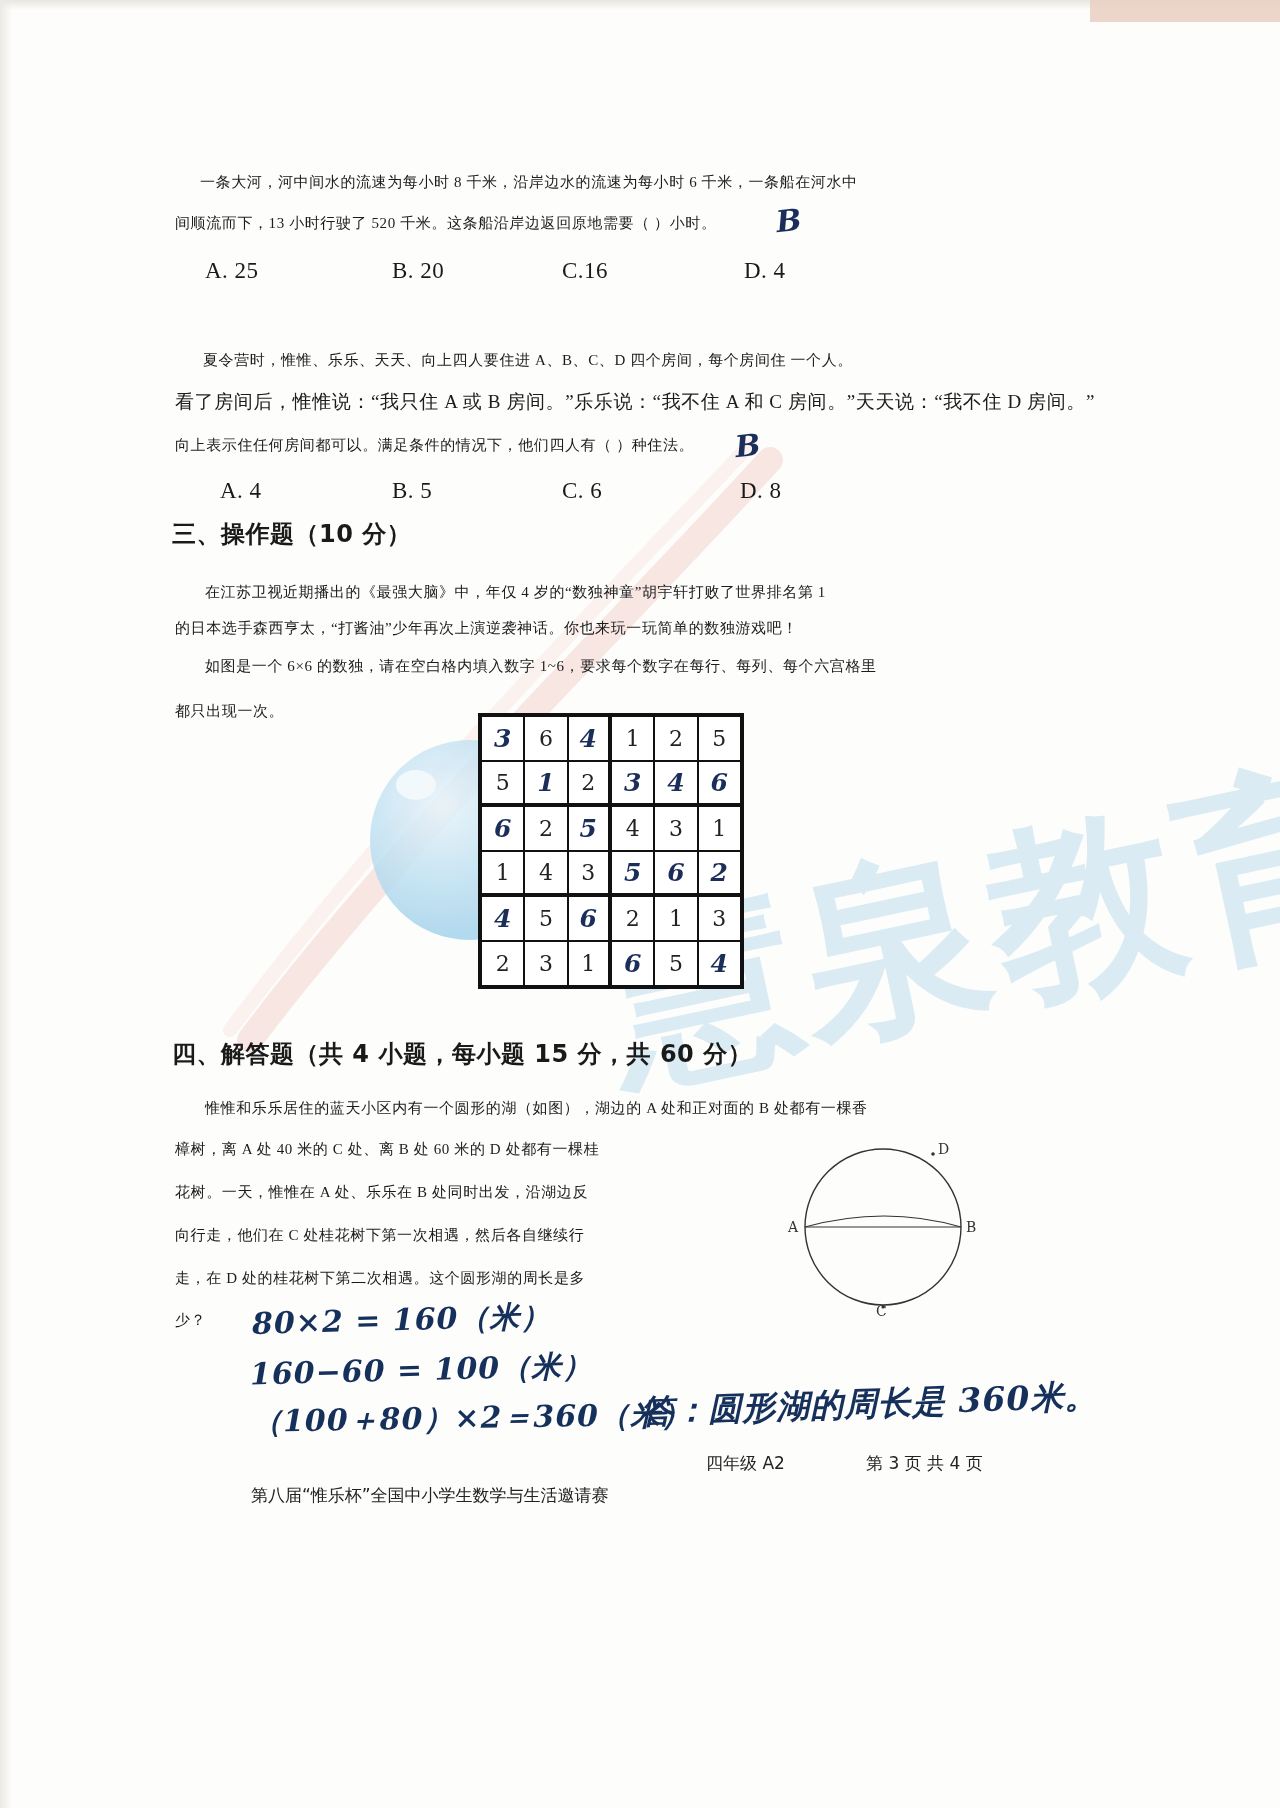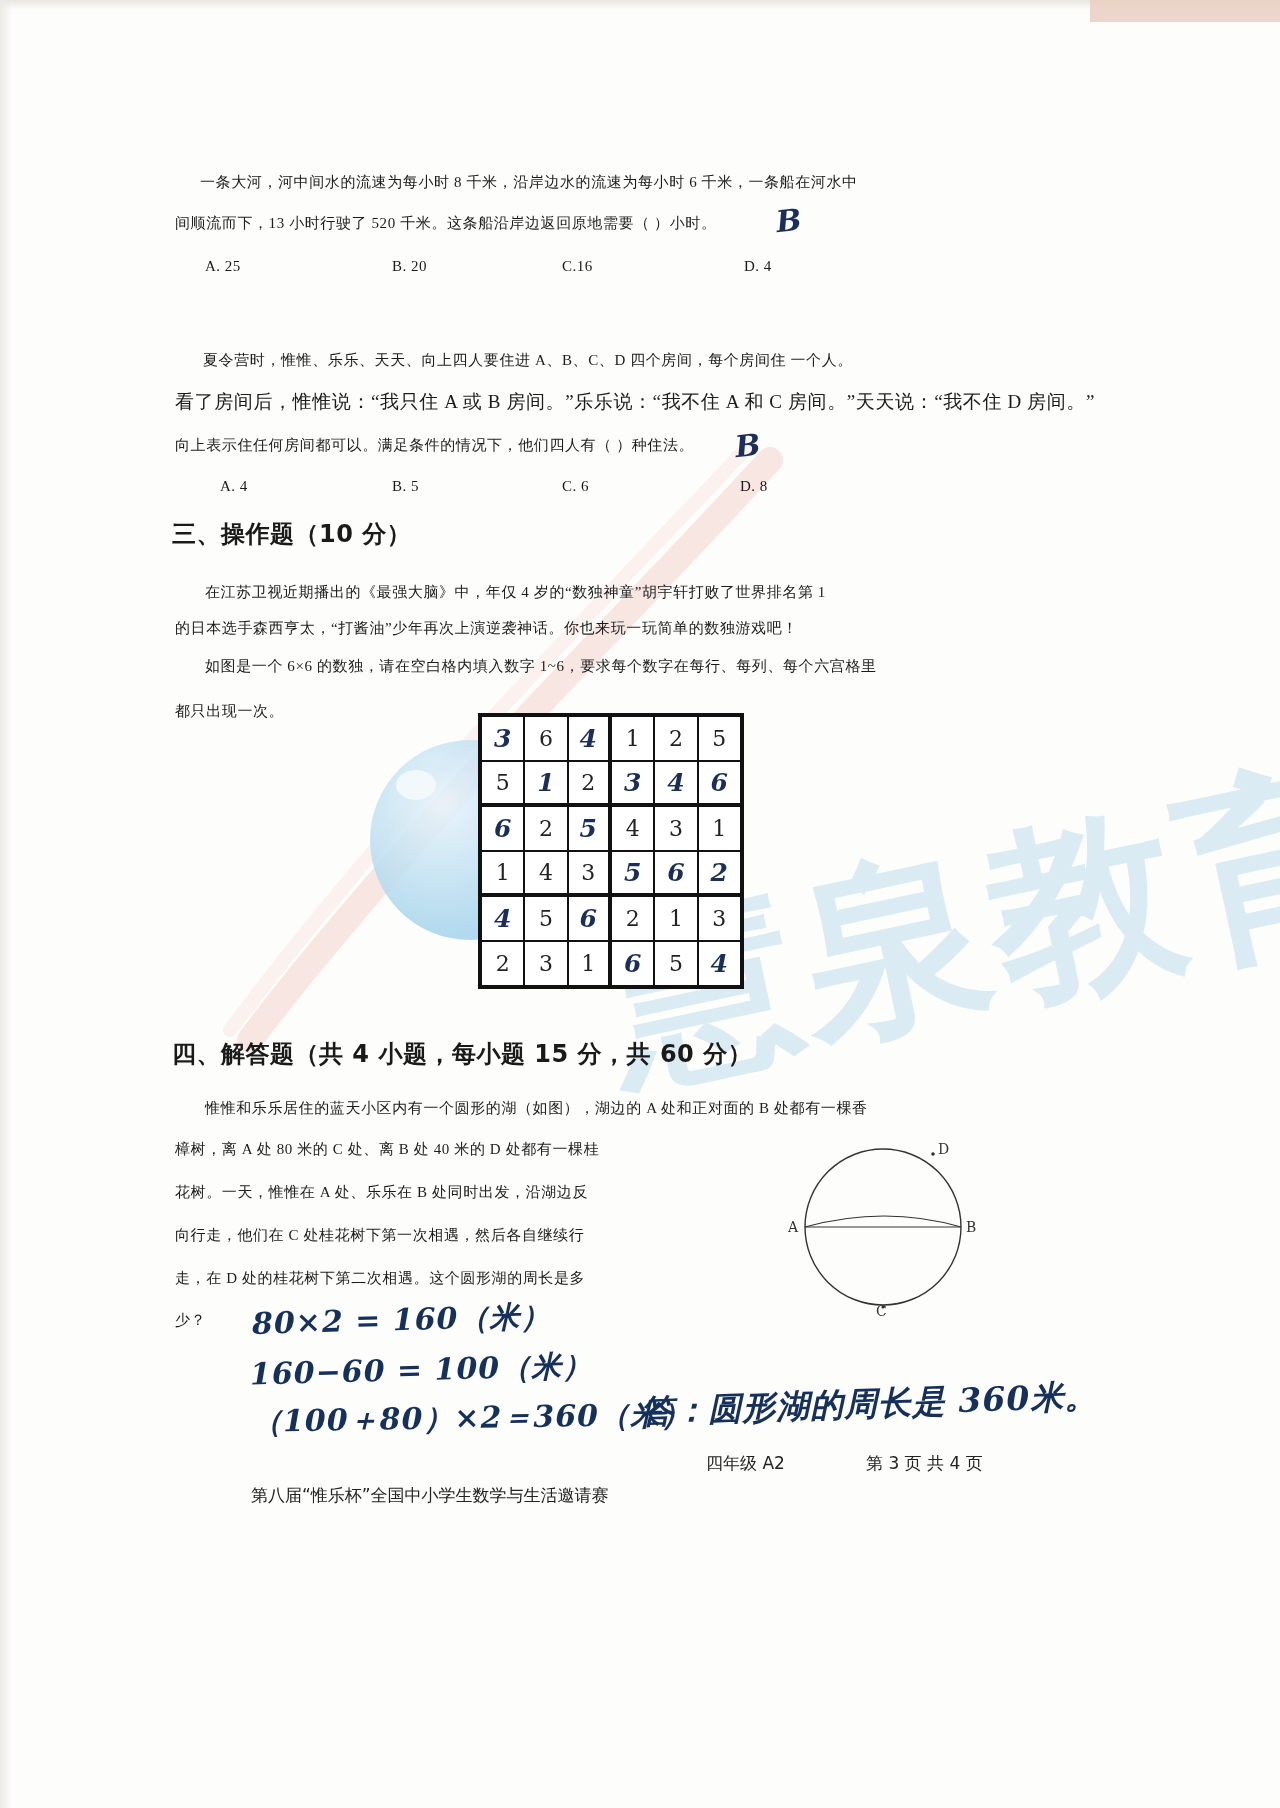--- a/index.html
+++ b/index.html
@@ -65,21 +65,21 @@
   .content { position:absolute; left:0; top:0; width:1280px; }
   .para {
     position:absolute;
     font-size:15px;
     line-height:41px;
     letter-spacing:.6px;
     color:#1c1c1c;
   }
   .opts {
     position:absolute;
-    font-size:15px;
+    font-size:23px;
     letter-spacing:.5px;
   }
   .sect {
     position:absolute;
     font-size:24px;
     font-weight:700;
     letter-spacing:.5px;
     font-family:"DejaVu Sans", sans-serif;
   }
 
@@ -231,21 +231,21 @@
         <div class="cell">3</div>
         <div class="cell thickr">1</div>
         <div class="cell hand-cell">6</div>
         <div class="cell">5</div>
         <div class="cell hand-cell">4</div>
       </div>
 
     <div class="sect" style="left:172px; top:1038px;">四、解答题（共 4 小题，每小题 15 分，共 60 分）</div>
 
     <div class="para" style="left:205px; top:1088px; width:930px;">惟惟和乐乐居住的蓝天小区内有一个圆形的湖（如图），湖边的 A 处和正对面的 B 处都有一棵香</div>
-    <div class="para" style="left:175px; top:1129px; width:620px;">樟树，离 A 处 80 米的 C 处、离 B 处 40 米的 D 处都有一棵桂</div>
+    <div class="para" style="left:175px; top:1129px; width:620px;">樟树，离 A 处 40 米的 C 处、离 B 处 60 米的 D 处都有一棵桂</div>
     <div class="para" style="left:175px; top:1172px; width:560px;">花树。一天，惟惟在 A 处、乐乐在 B 处同时出发，沿湖边反</div>
     <div class="para" style="left:175px; top:1215px; width:560px;">向行走，他们在 C 处桂花树下第一次相遇，然后各自继续行</div>
     <div class="para" style="left:175px; top:1258px; width:570px;">走，在 D 处的桂花树下第二次相遇。这个圆形湖的周长是多</div>
     <div class="para" style="left:175px; top:1300px; width:80px;">少？</div>
 
     <div class="figure">
       <svg width="210" height="180" viewBox="0 0 210 180">
         <circle cx="93" cy="92" r="78" stroke="#333" stroke-width="1.4" fill="none"></circle>
         <line x1="15" y1="92" x2="171" y2="92" stroke="#333" stroke-width="1.2"></line>
         <path d="M 15 92 Q 95 70 171 92" stroke="#333" stroke-width="1.2" fill="none"></path>

